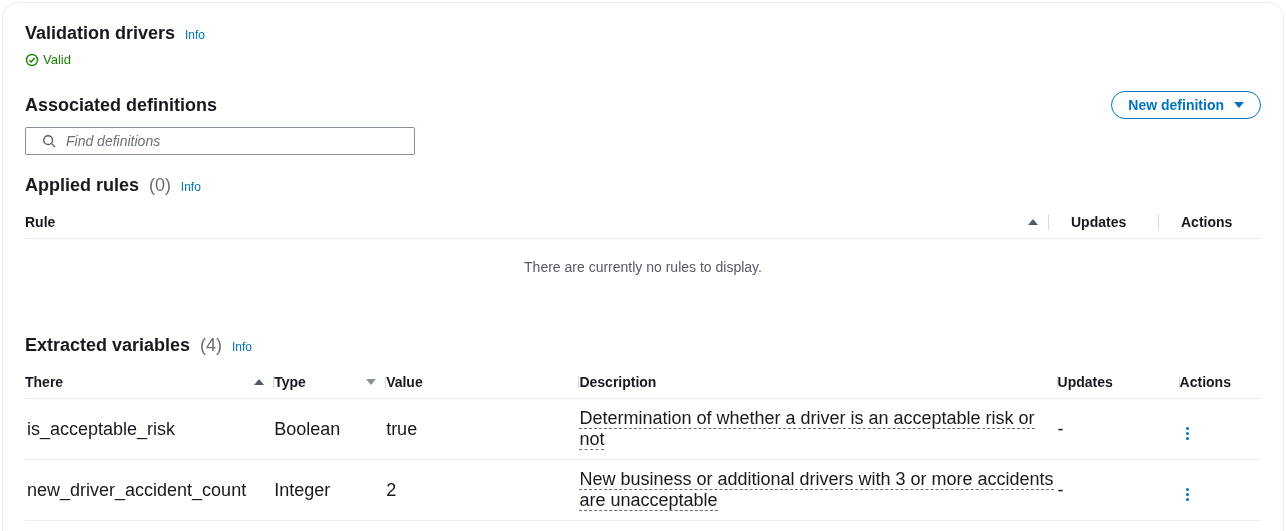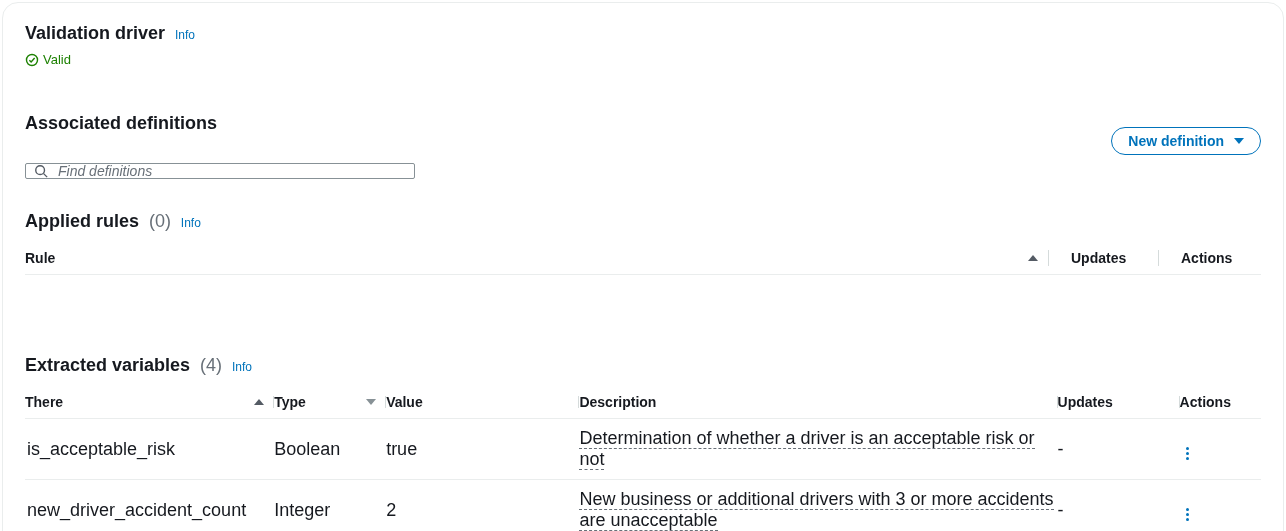--- a/index.html
+++ b/index.html
@@ -41,26 +41,26 @@
   .valid-row svg { width: 14px; height: 14px; }
   .assoc-row {
     display: flex;
     justify-content: space-between;
     align-items: center;
     margin-top: 24px;
   }
   .search-box {
     margin-top: 8px;
     width: 390px;
-    height: 16px;
+    height: 28px;
     border: 1px solid #879196;
     border-radius: 2px;
     display: flex;
     align-items: center;
-    padding: 0 8px;
+    padding: 0 16px;
     gap: 8px;
   }
   .search-box svg { width: 14px; height: 14px; stroke: #545b64; }
   .search-box input {
     border: none;
     outline: none;
     flex: 1;
     font-size: 14px;
     font-style: italic;
     color: #687078;
@@ -72,24 +72,23 @@
     color: #0073bb;
     background: #fff;
     border-radius: 16px;
     padding: 5px 16px;
     font-size: 14px;
     font-weight: 700;
     cursor: pointer;
     display: inline-flex;
     align-items: center;
     gap: 10px;
-    margin-top: 36px;
   }
   .new-def-btn svg { width: 10px; height: 10px; fill: #0073bb; }
-  .applied-row { margin-top: 32px; }
+  .applied-row { margin-top: 20px; }
   .count-grey { color: #687078; font-weight: 400; }
   .table {
     width: 100%;
     margin-top: 10px;
     border-collapse: collapse;
   }
   .th-row {
     border-bottom: 1px solid #eaeded;
   }
   .th-row th {
@@ -162,21 +161,21 @@
   }
   .pad-left { padding-left: 2px !important; }
   .th-sort-up, .th-sort-down { cursor: pointer; text-align: center; }
 </style>
 </head>
 <body>
 
 <div class="container">
 
   <div>
-    <span class="section-title">Validation driver</span>
+    <span class="section-title">Validation drivers</span>
     <a class="info-link">Info</a>
     <div class="valid-row">
       <svg viewBox="0 0 16 16" fill="none" stroke="#1d8102" stroke-width="1.6">
         <circle cx="8" cy="8" r="6.3"></circle>
         <path d="M5 8.2 L7 10.2 L11 5.8"></path>
       </svg>
       <span>Valid</span>
     </div>
   </div>
 
@@ -222,20 +221,21 @@
             <span class="th-div" style="position:static;height:16px;"></span>
           </div>
         </th>
         <th style="width:80px;">
           <span>Actions</span>
         </th>
       </tr>
     </thead>
   </table>
   <div class="empty-state">
+    <div class="sub">There are currently no rules to display.</div>
   </div>
 
   <div class="vars-section">
     <span class="section-title">Extracted variables</span>
     <span class="section-title count-grey">(4)</span>
     <a class="info-link">Info</a>
   </div>
   <table class="vars-table">
     <thead>
       <tr>

